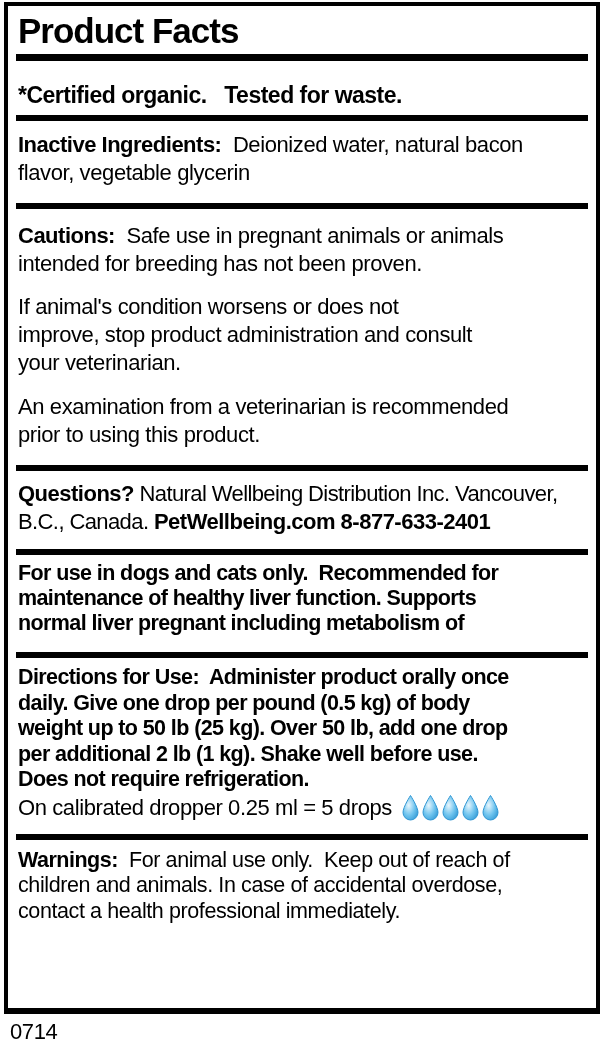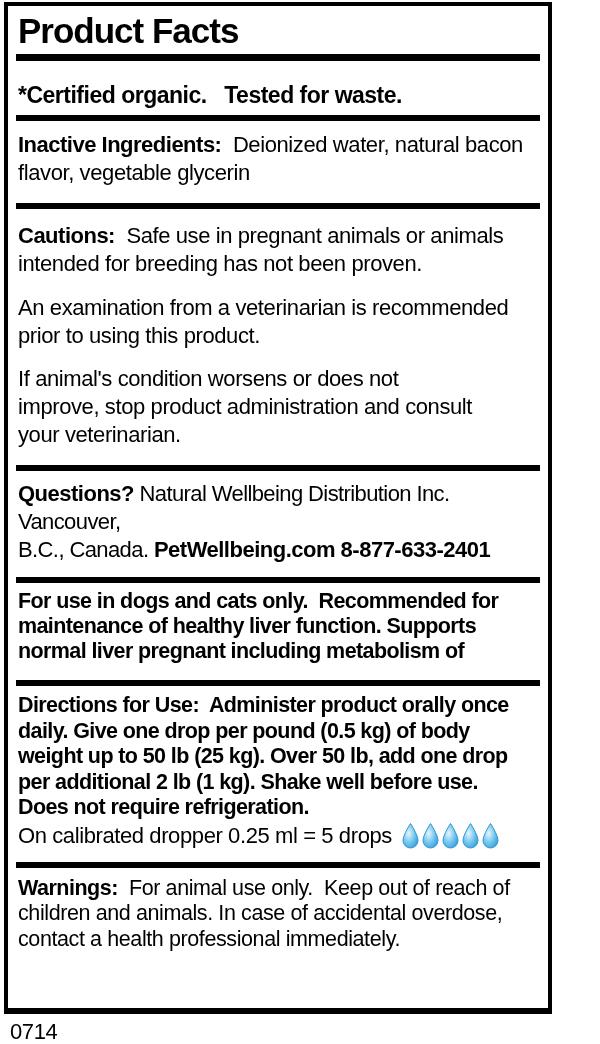--- a/index.html
+++ b/index.html
@@ -6,21 +6,21 @@
   body {
     width: 600px; height: 1044px;
     font-family: "Liberation Sans", sans-serif;
     color: #000;
     -webkit-font-smoothing: antialiased;
     overflow: hidden;
   }
   .label-box {
     box-sizing: border-box;
     margin: 2px 0 0 4px;
-    width: 548px;
+    width: 596px;
     height: 1012px;
     border: 4px solid #000;
     border-bottom-width: 6px;
     padding: 0 8px;
     overflow: hidden;
     background: #fff;
   }
   .rule {
     height: 6px;
     background: #000;
@@ -119,22 +119,22 @@
   </div>
 
   <div class="rule rule-2"></div>
 
   <p class="body-p sec-inactive"><span class="b">Inactive Ingredients:</span><span class="line">  Deionized water, natural bacon</span><br><span class="line">flavor, vegetable glycerin</span></p>
 
   <div class="rule rule-3"></div>
 
   <div>
     <p class="body-p cautions-p1"><span class="b">Cautions:</span><span class="line">  Safe use in pregnant animals or animals</span><br><span class="line">intended for breeding has not been proven.</span></p>
+    <p class="body-p cautions-p2"><span class="line">If animal's condition worsens or does not</span><br><span class="line">improve, stop product administration and consult</span><br><span class="line">your veterinarian.</span></p>
     <p class="body-p cautions-p3"><span class="line">An examination from a veterinarian is recommended</span><br><span class="line">prior to using this product.</span></p>
-    <p class="body-p cautions-p2"><span class="line">If animal's condition worsens or does not</span><br><span class="line">improve, stop product administration and consult</span><br><span class="line">your veterinarian.</span></p>
   </div>
 
   <div class="rule rule-4"></div>
 
   <p class="body-p questions-p"><span class="b">Questions?</span><span> Natural Wellbeing Distribution Inc. Vancouver,</span><br><span>B.C., Canada. </span><span class="b">PetWellbeing.com</span><span class="b"> 8-877-633-2401</span></p>
 
   <div class="rule rule-5"></div>
 
   <p class="bold-p use-p"><span class="line">For use in dogs and cats only.  Recommended for</span><br><span class="line">maintenance of healthy liver function. Supports</span><br><span class="line">normal liver pregnant including metabolism of</span><br></p>
 

